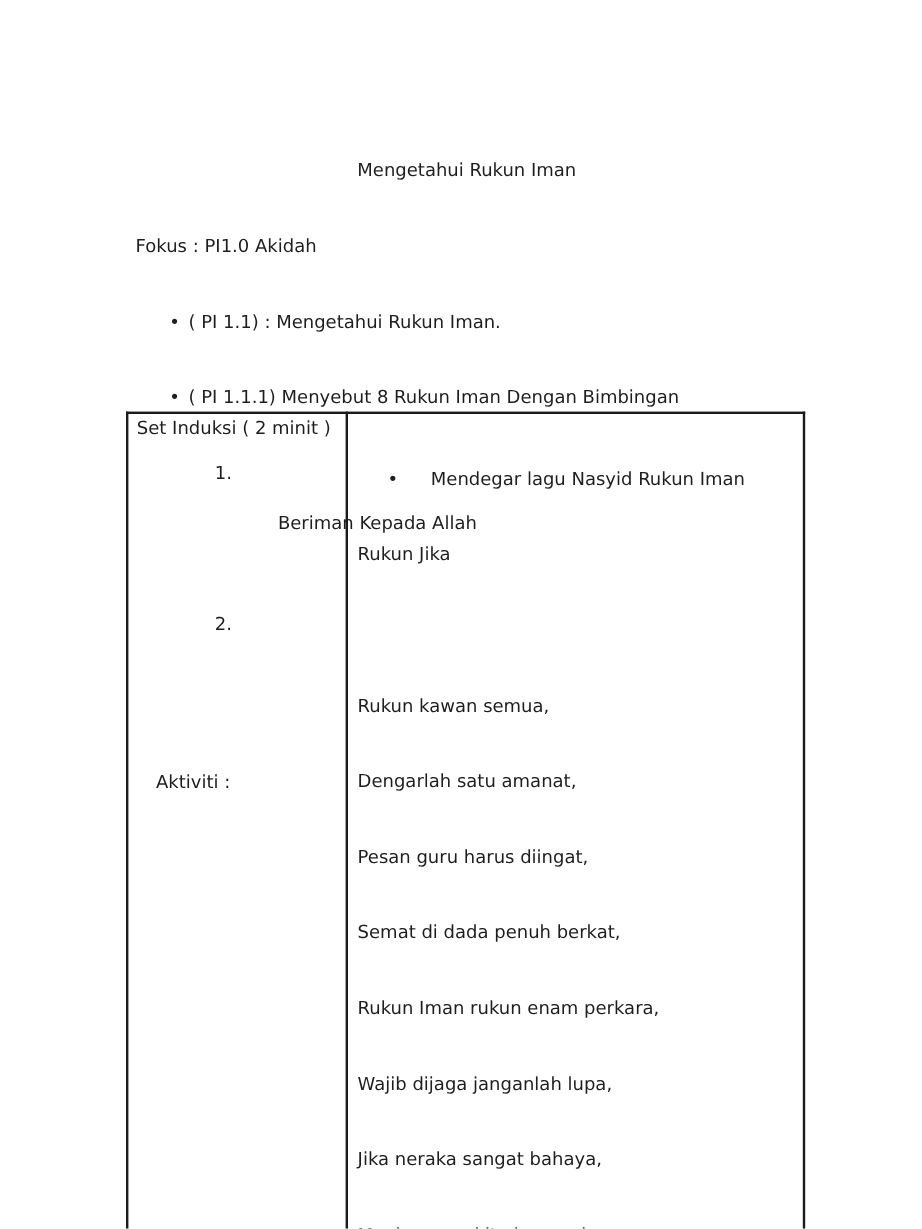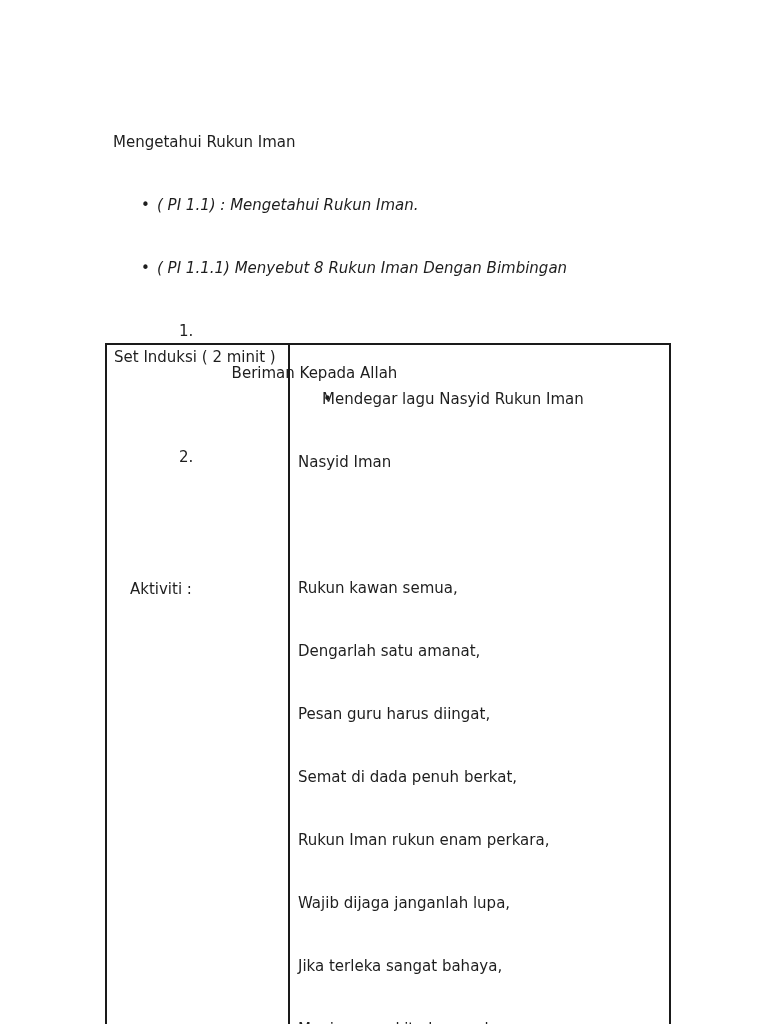--- a/index.html
+++ b/index.html
@@ -14,23 +14,23 @@
     overflow: hidden;
   }
   .textblock {
     position: absolute;
     left: 113px;
     top: 90px;
     width: 552px;
     line-height: 21px;
     white-space: pre-wrap;
   }
-  .doc-title { }
+  .doc-title { text-align: center; }
   .tb-line { }
-  .tb-bullet { position: relative; padding-left: 44px; font-style: italic; }
+  .tb-bullet { position: relative; padding-left: 44px; }
   .tb-bullet::before {
     content: "\2022";
     position: absolute;
     left: 28px;
     top: 0;
   }
   .tb-num { position: relative; padding-left: 90px; }
   .tb-num .num { position: absolute; left: 66px; top: 0; }
   .aktiviti-heading { margin-top: 27px; margin-left: 17px; }
 
@@ -47,65 +47,66 @@
   .lesson-table td {
     border: 2px solid #1a1a1a;
     vertical-align: top;
     padding: 2px 2px 0 0;
     line-height: 21px;
     white-space: pre-wrap;
     overflow: hidden;
   }
   td.label-cell { width: 172px; padding-left: 7px; }
   td.detail-cell { width: 377px; }
-  .cell-bullet { position: relative; padding-left: 32px; }
+  .cell-bullet { position: relative; padding-left: 69px; }
   .cell-bullet::before {
     content: "\2022";
     position: absolute;
     left: 33px;
     top: 0;
   }
   .song-line { padding-left: 8px; }
   .blank-line { height: 21px; }
   .r1 td { height: 376px; }
 </style>
 </head>
 <body>
 
 <div class="page">
 
   <div class="textblock">
     <div class="tb-line doc-title">Mengetahui Rukun Iman</div>
+    <div class="tb-line">Fokus : PI1.0 Akidah</div>
     <div class="tb-line tb-bullet">( PI 1.1) : Mengetahui Rukun Iman.</div>
     <div class="tb-line tb-bullet">( PI 1.1.1) Menyebut 8 Rukun Iman Dengan Bimbingan</div>
     <div class="tb-line tb-num">
       <span class="num">1.</span>
       <span>Beriman Kepada Allah</span>
     </div>
     <div class="tb-line tb-num">
       <span class="num">2.</span>
     </div>
     <div class="tb-line aktiviti-heading">Aktiviti :</div>
   </div>
 
   <table class="lesson-table">
     <tbody>
       <tr class="r1">
         <td class="label-cell">Set Induksi ( 2 minit )</td>
         <td class="detail-cell">
           <div class="cell-bullet">Mendegar lagu Nasyid Rukun Iman</div>
-          <div class="song-line">Nasyid Iman</div>
+          <div class="song-line">Rukun Jika</div>
           <div class="blank-line"></div>
           <div class="song-line">Rukun kawan semua,</div>
           <div class="song-line">Dengarlah satu amanat,</div>
           <div class="song-line">Pesan guru harus diingat,</div>
           <div class="song-line">Semat di dada penuh berkat,</div>
           <div class="song-line">Rukun Iman rukun enam perkara,</div>
           <div class="song-line">Wajib dijaga janganlah lupa,</div>
-          <div class="song-line">Jika terleka sangat bahaya,</div>
+          <div class="song-line">Jika neraka sangat bahaya,</div>
           <div class="song-line">Menjerumus kita ke neraka,</div>
           
           
           
           
           
           
         </td>
       </tr>
 

